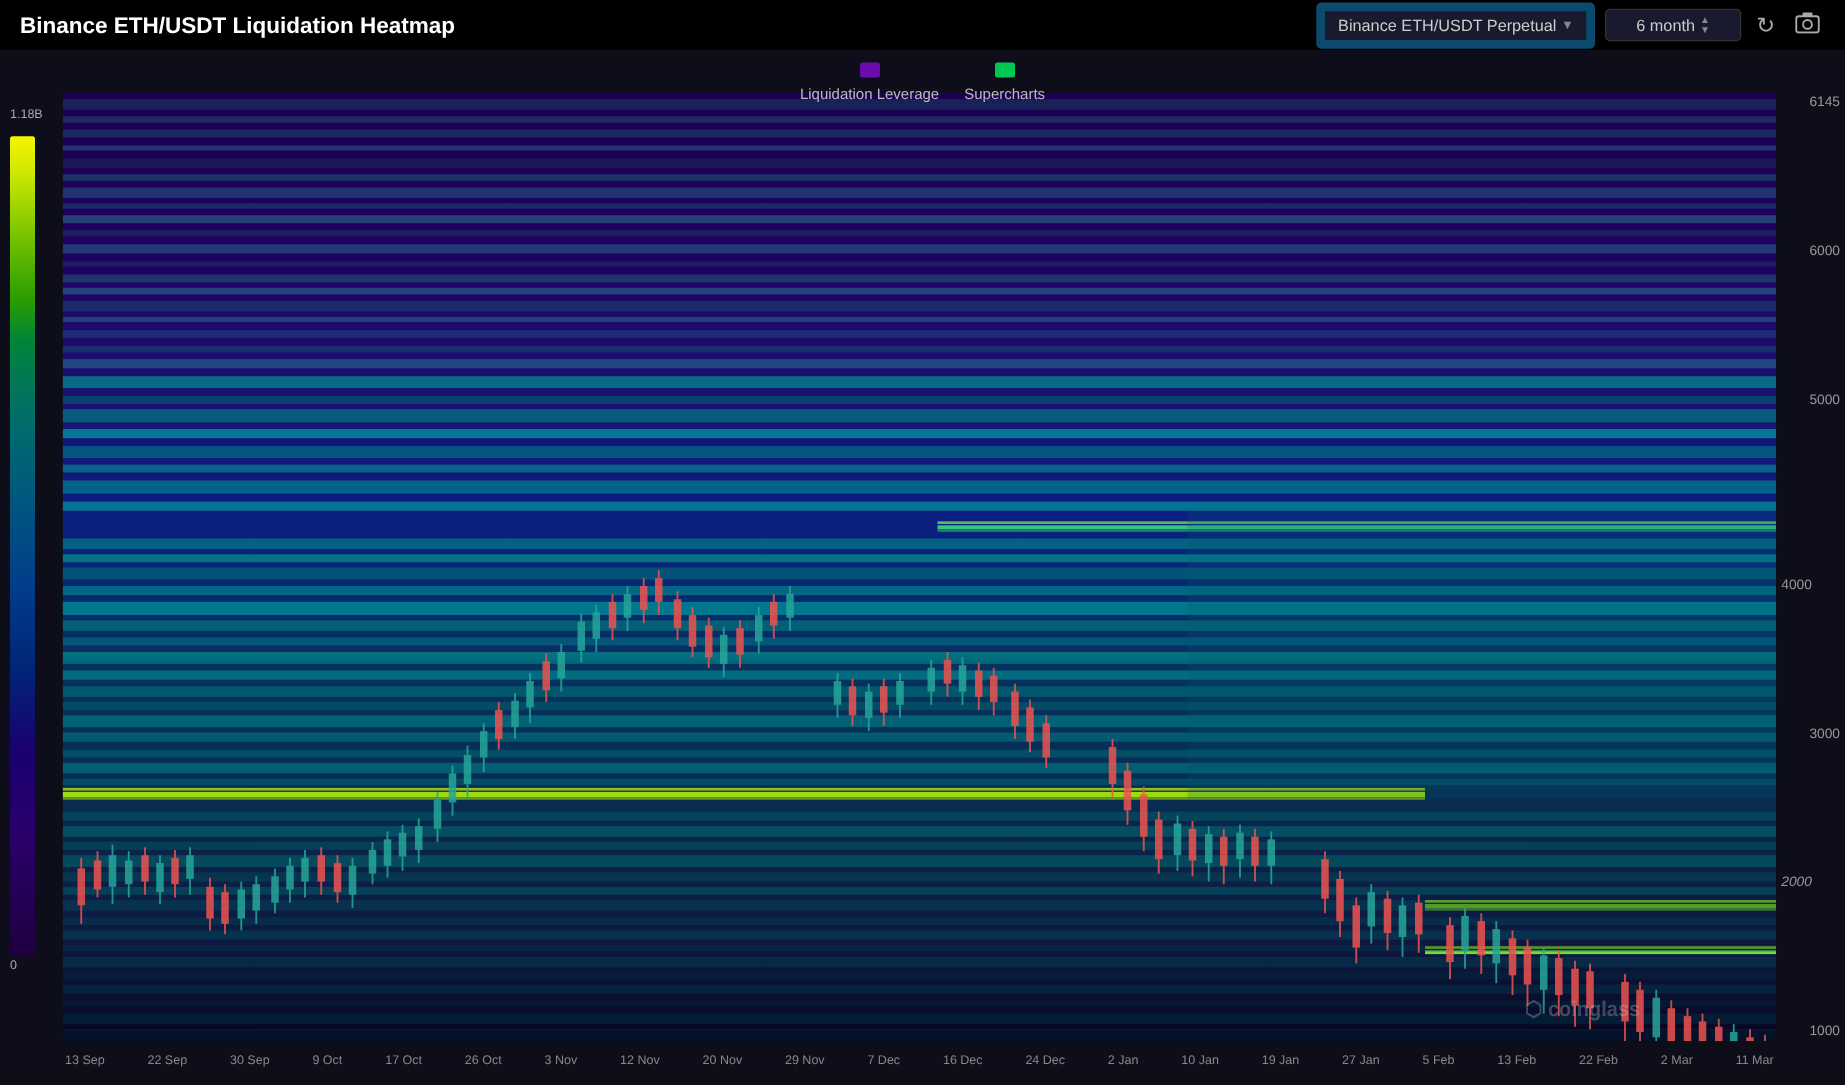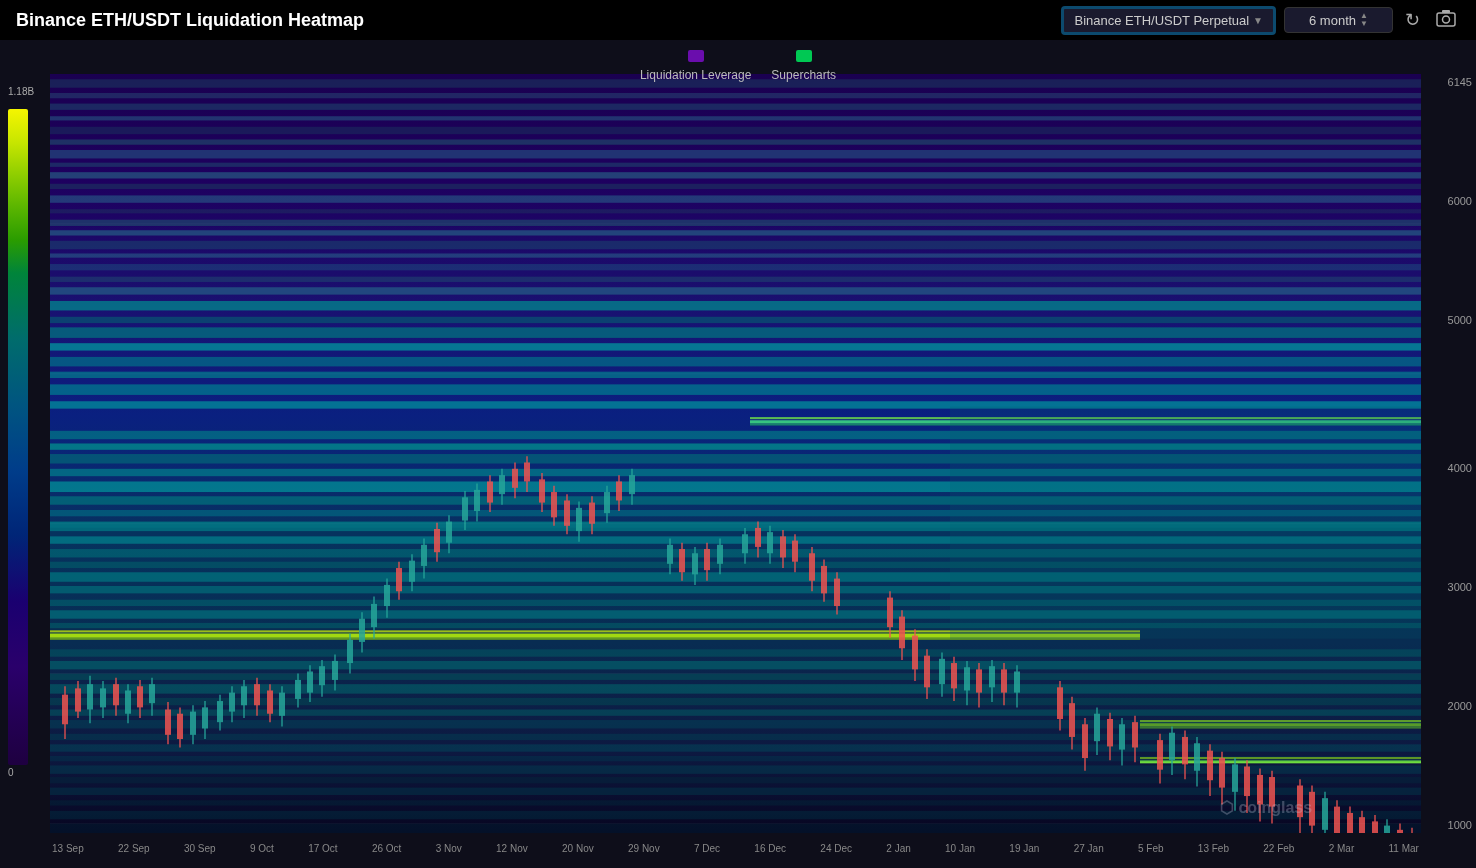--- a/index.html
+++ b/index.html
@@ -30,21 +30,21 @@
       font-weight: bold;
       color: #fff;
     }
     #controls {
       display: flex;
       align-items: center;
       gap: 8px;
     }
     .dropdown-btn {
       background: #1a1a2e;
-      border: 3px solid #0c4a6e;
+      border: 7px solid #0c4a6e;
       color: #ccc;
       padding: 4px 10px;
       border-radius: 4px;
       font-size: 13px;
       display: flex;
       align-items: center;
       gap: 4px;
       cursor: pointer;
     }
     .dropdown-btn .chevron {
@@ -573,23 +573,23 @@
       <line x1="0" y1="710" x2="1371" y2="710" stroke="#ffffff" stroke-width="0.3" opacity="0.1"></line>
 
       <text x="1170" y="700" font-size="16" fill="rgba(200,200,220,0.3)" font-family="Arial" font-weight="bold">⬡ coinglass</text>
     </svg>
   </div>
 
   <div id="price-axis">
     <span style="text-align:right;display:block;">6145</span>
     <span style="text-align:right;display:block;">6000</span>
     <span style="text-align:right;display:block;">5000</span>
-    <span style="text-align:right;display:block;margin-top:29px;">4000</span>
+    <span style="display:block;margin-top:29px;">4000</span>
     <span style="text-align:right;display:block;">3000</span>
-    <span style="text-align:right;display:block;">2000</span>
+    <span style="display:block;font-style:italic;">2000</span>
     <span style="text-align:right;display:block;">1000</span>
   </div>
 
   <div id="time-axis">
     <span>13 Sep</span>
     <span>22 Sep</span>
     <span>30 Sep</span>
     <span>9 Oct</span>
     <span>17 Oct</span>
     <span>26 Oct</span>

